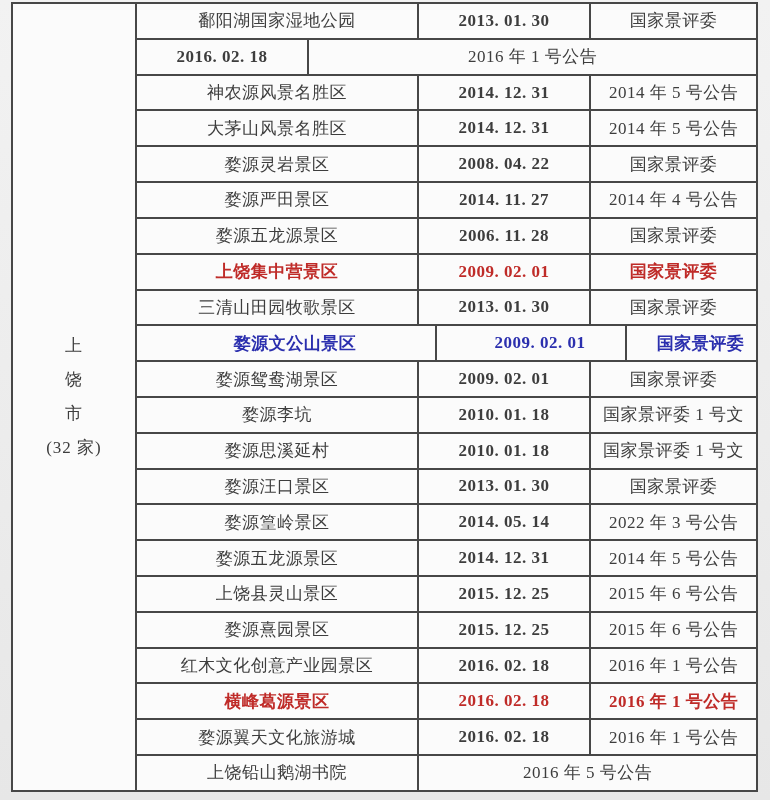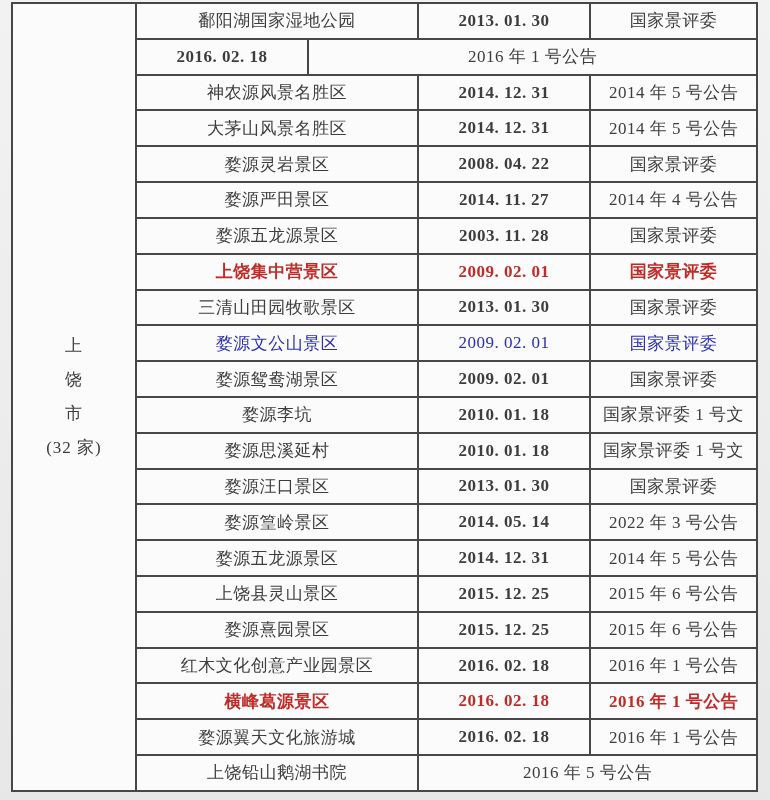--- a/index.html
+++ b/index.html
@@ -64,21 +64,21 @@
     font-size: 17px;
     color: var(--text, #3d3d3d);
     letter-spacing: 0.5px;
     white-space: nowrap;
     overflow: hidden;
   }
   .cell.name   { width: 280px; border-right: 2px solid var(--border, #474747); }
   .cell.date   { width: 170px; border-right: 2px solid var(--border, #474747); font-weight: bold; }
   .cell.notice { flex: 1; }
   .trow.red  .cell { color: var(--red, #bf2b28);  font-weight: bold; }
-  .trow.blue .cell { color: var(--blue, #2b2fae); font-weight: normal; }
+  .trow.blue .cell { color: var(--blue, #2b2fae); font-weight: bold; padding-left: 18px; }
 </style>
 </head>
 <body>
 
 <div class="stage">
   <div class="table-wrap">
     <div class="city-cell">
         <div class="city-line">上</div>
         <div class="city-line">饶</div>
         <div class="city-line">市</div>
@@ -109,21 +109,21 @@
           <div class="cell date">2008. 04. 22</div>
           <div class="cell notice">国家景评委</div>
         </div>
         <div class="trow normal">
           <div class="cell name">婺源严田景区</div>
           <div class="cell date">2014. 11. 27</div>
           <div class="cell notice">2014 年 4 号公告</div>
         </div>
         <div class="trow normal">
           <div class="cell name">婺源五龙源景区</div>
-          <div class="cell date">2003. 11. 28</div>
+          <div class="cell date">2006. 11. 28</div>
           <div class="cell notice">国家景评委</div>
         </div>
         <div class="trow red">
           <div class="cell name">上饶集中营景区</div>
           <div class="cell date">2009. 02. 01</div>
           <div class="cell notice">国家景评委</div>
         </div>
         <div class="trow normal">
           <div class="cell name">三清山田园牧歌景区</div>
           <div class="cell date">2013. 01. 30</div>

